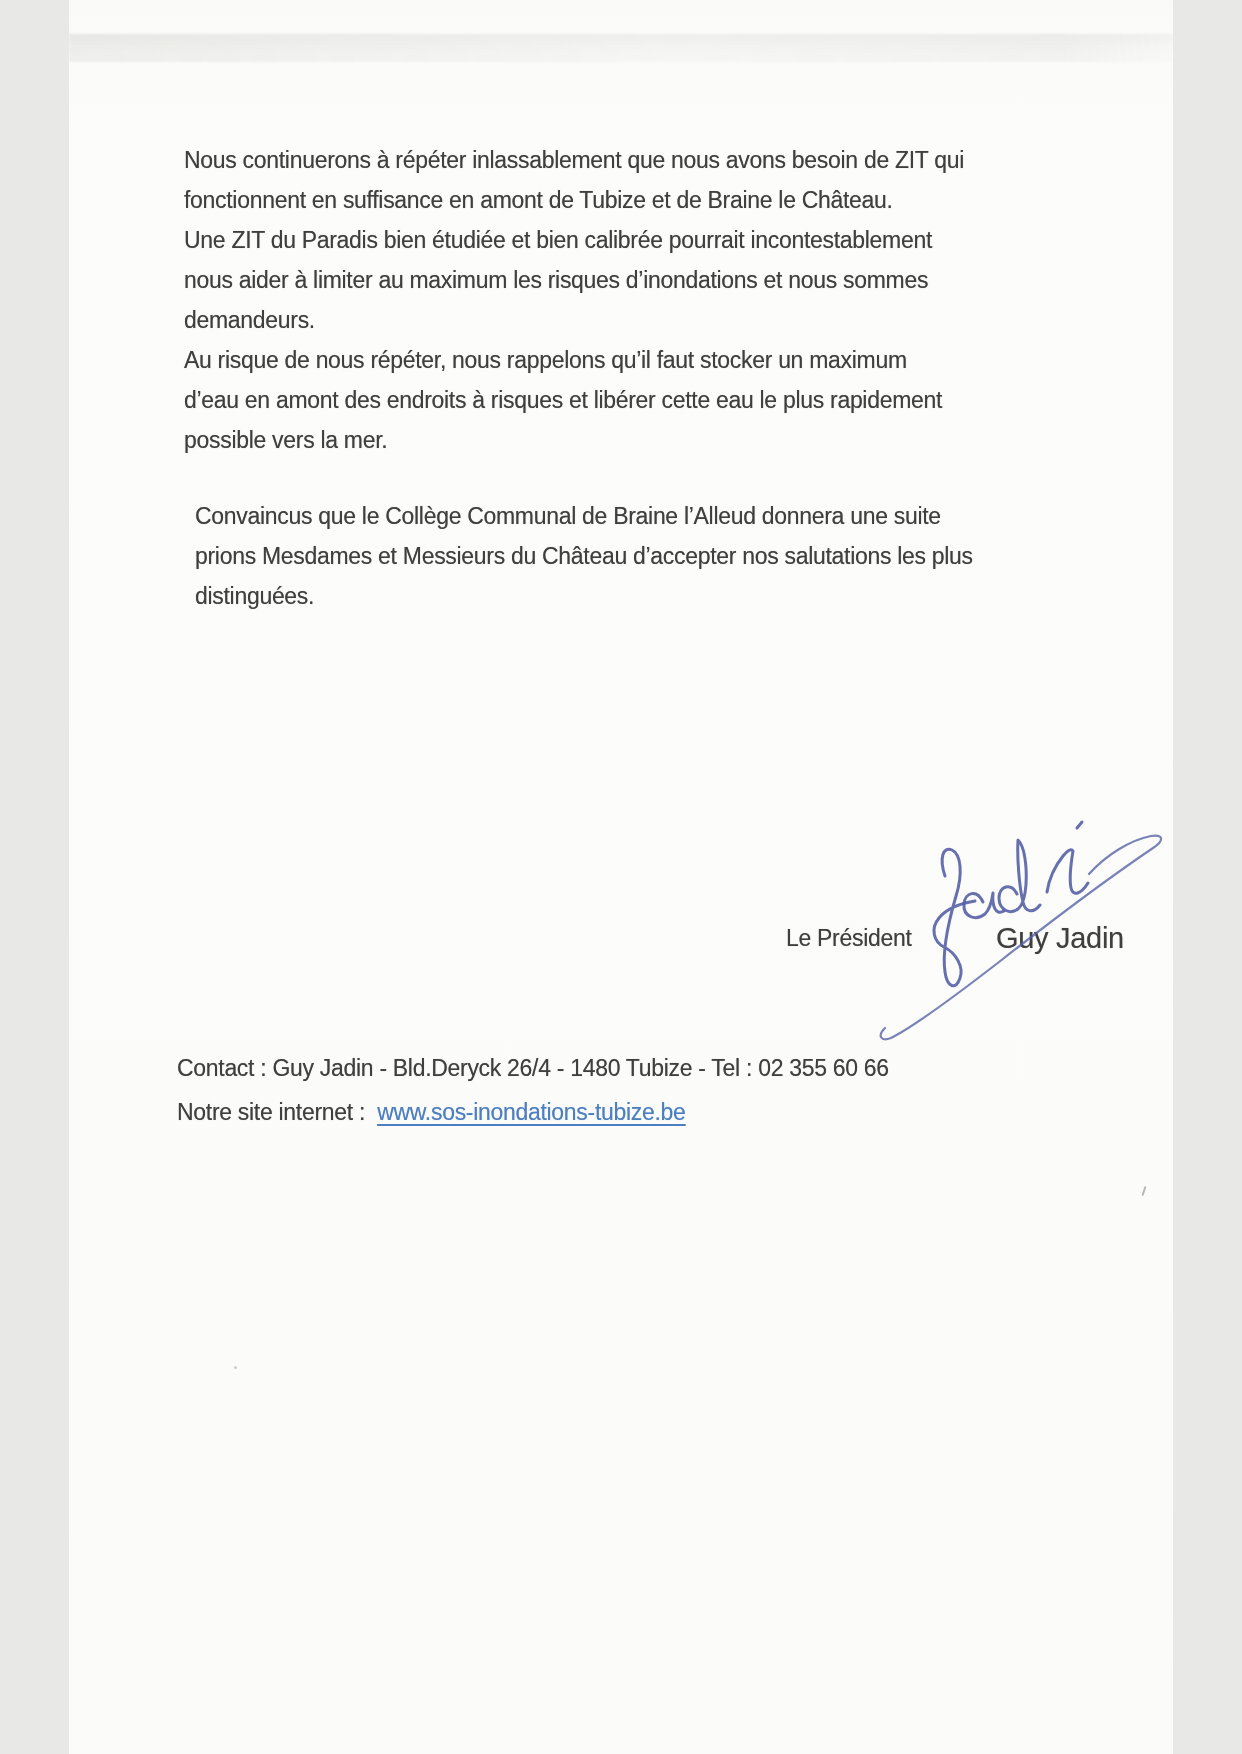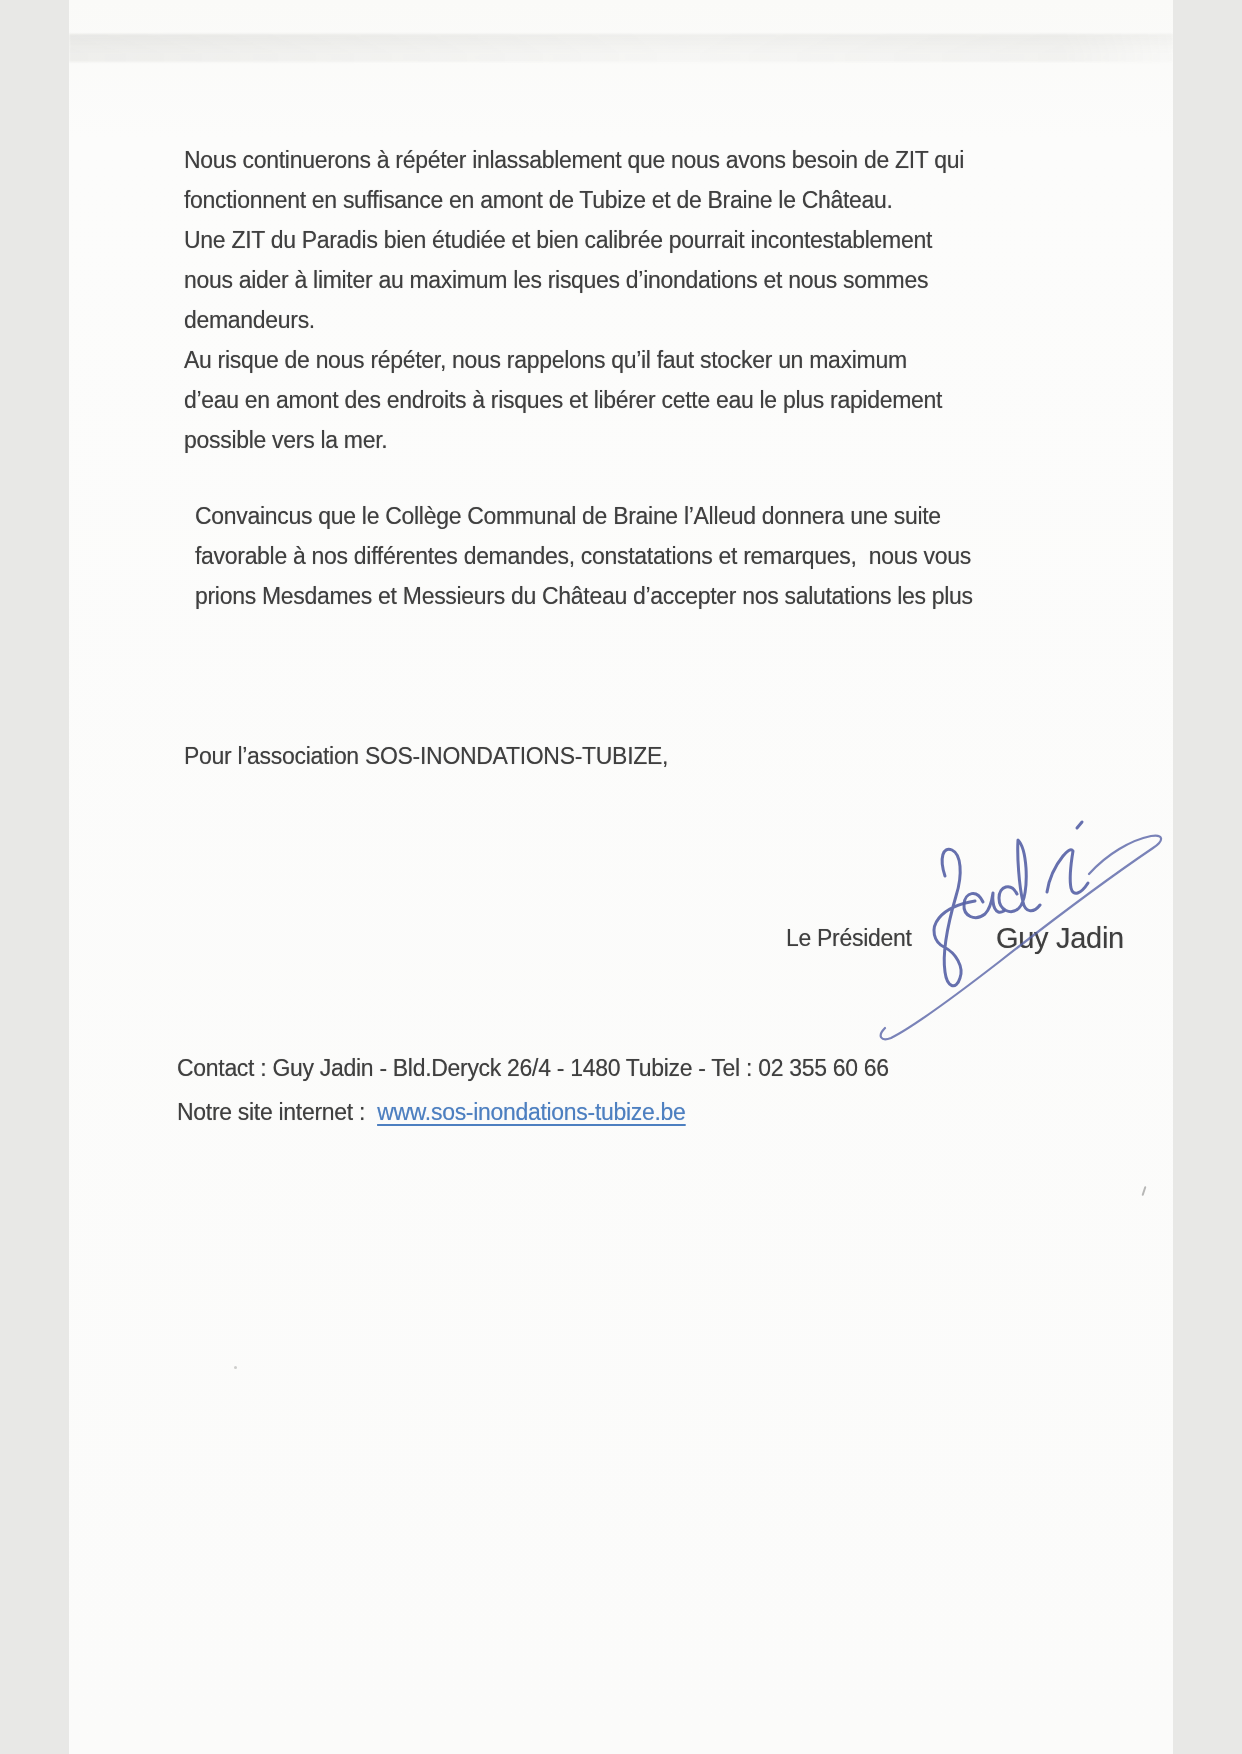--- a/index.html
+++ b/index.html
@@ -141,25 +141,24 @@
     <div class="bline">Une ZIT du Paradis bien étudiée et bien calibrée pourrait incontestablement</div>
     <div class="bline">nous aider à limiter au maximum les risques d’inondations et nous sommes</div>
     <div class="bline">demandeurs.</div>
     <div class="bline">Au risque de nous répéter, nous rappelons qu’il faut stocker un maximum</div>
     <div class="bline">d’eau en amont des endroits à risques et libérer cette eau le plus rapidement</div>
     <div class="bline">possible vers la mer.</div>
   </div>
 
   <div class="textblock" style="top:496px;margin-left:11px;">
     <div class="bline">Convaincus que le Collège Communal de Braine l’Alleud donnera une suite</div>
-    <div class="bline">favorable à nos différentes demandes, constatations et remarques,  nous vous</div>
     <div class="bline">prions Mesdames et Messieurs du Château d’accepter nos salutations les plus</div>
+    <div class="bline">distinguées.</div>
   </div>
 
-  <div class="assoc">Pour l’association SOS-INONDATIONS-TUBIZE,</div>
 
   <div class="sig-role">Le Président</div>
   <div class="sig-name">Guy Jadin</div>
 
   <svg class="signature-svg" viewBox="0 0 420 270" aria-hidden="true">
     <g fill="none" stroke="#5560a5" stroke-linecap="round" stroke-linejoin="round">
 
       <path stroke-width="3" opacity="0.9" d="
         M 186,86
         C 180,68 184,56 193,60

